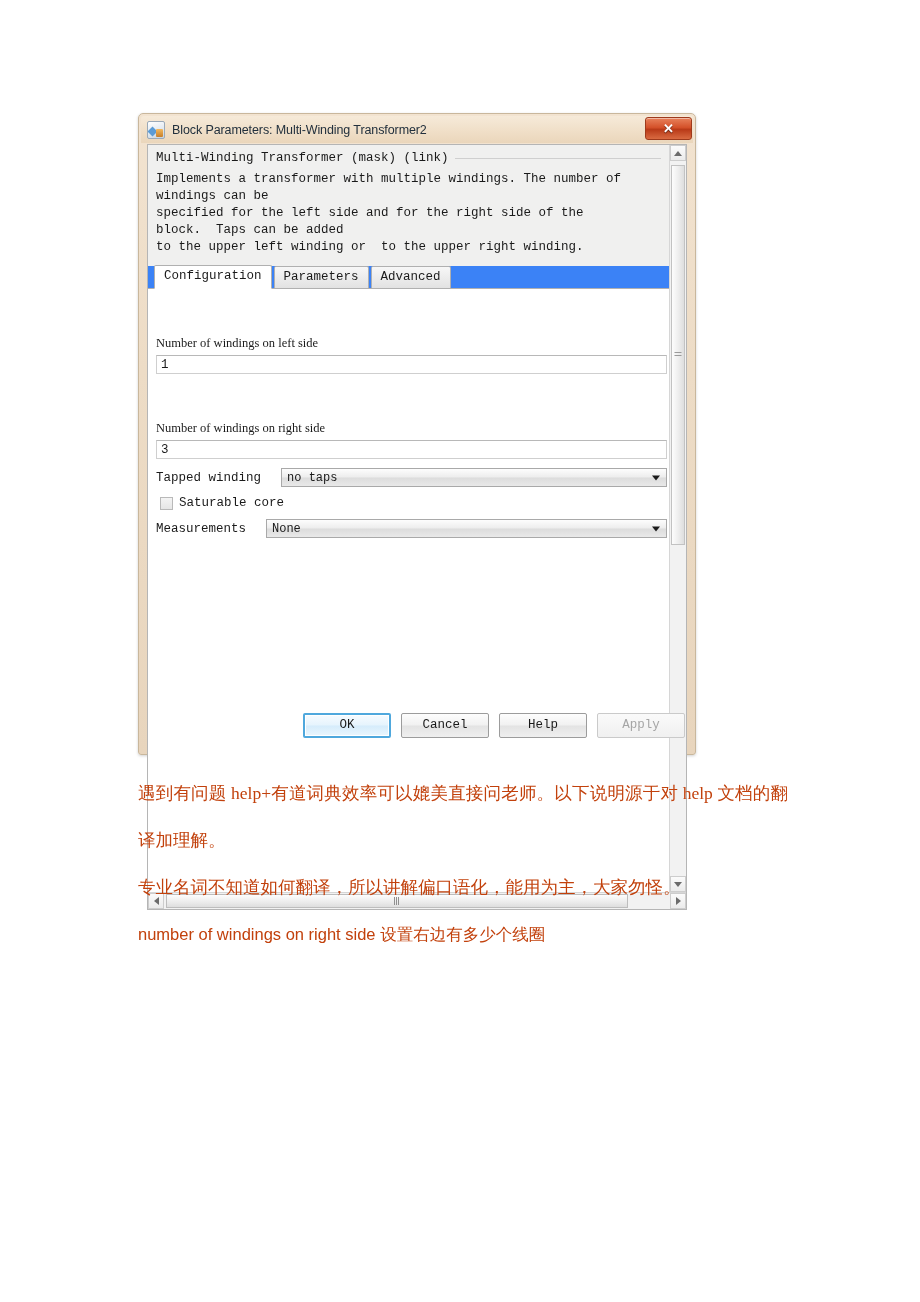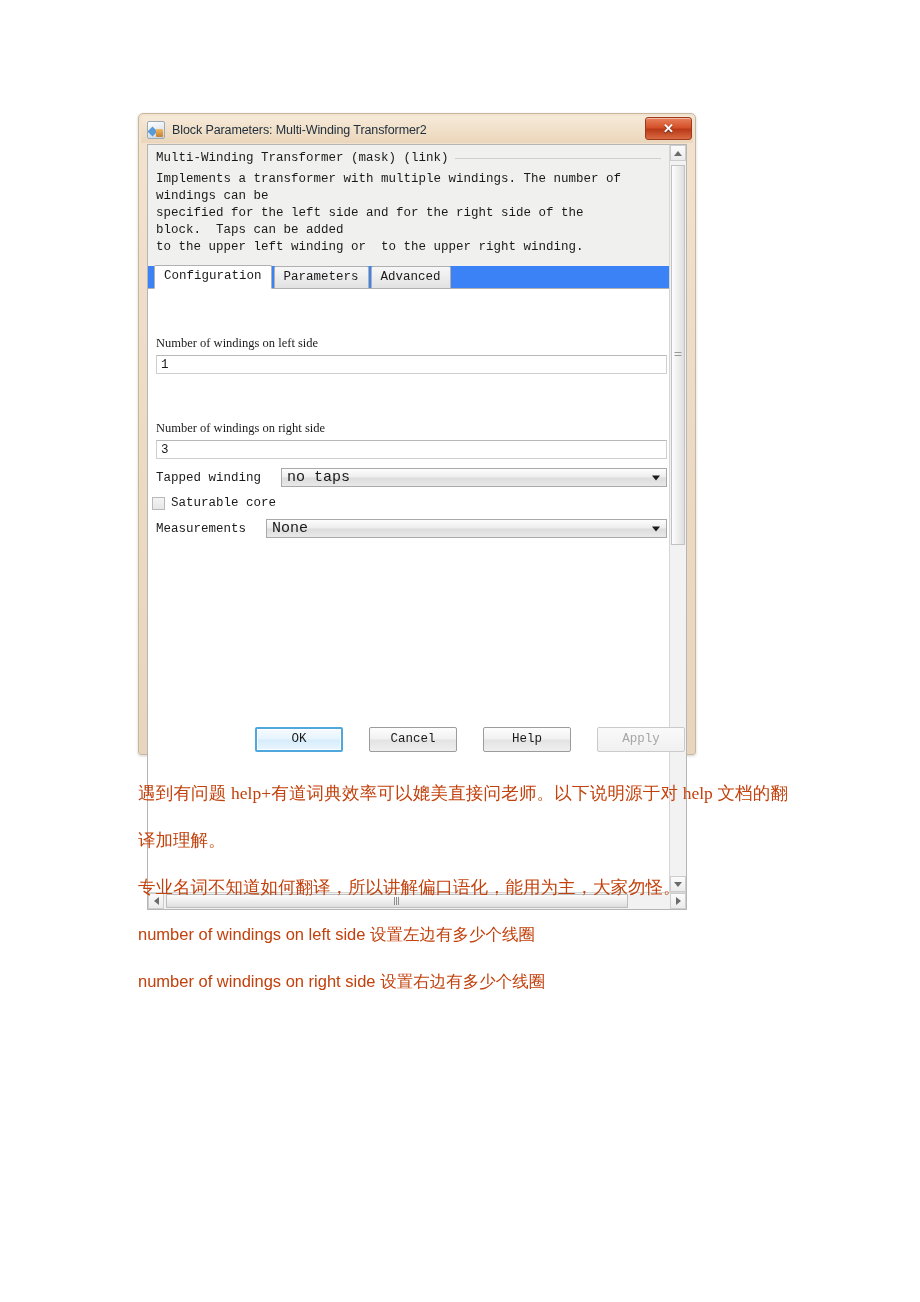--- a/index.html
+++ b/index.html
@@ -235,39 +235,39 @@
     background: linear-gradient(180deg,#fdfdfd 0%,#ededed 48%,#dcdcdc 52%,#e9e9e9 100%);
     display: flex;
     align-items: center;
     box-sizing: border-box;
     margin-right: 2px;
     cursor: pointer;
     position: relative;
   }
   .combo-value {
     font-family: "Liberation Mono", monospace;
-    font-size: 15px;
+    font-size: 12px;
     color: #1a1a1a;
     padding-left: 5px;
   }
   .combo-arrow {
     position: absolute;
     right: 6px;
     top: 50%;
     transform: translateY(-50%);
     width: 0; height: 0;
     border-left: 4px solid transparent;
     border-right: 4px solid transparent;
     border-top: 5px solid #1a1a1a;
   }
 
   .checkbox-row {
     display: flex;
     align-items: flex-end;
-    padding-left: 4px;
+    padding-left: 12px;
     margin-top: 9px;
   }
   .checkbox-box {
     width: 13px; height: 13px;
     border: 1px solid #b9b9b9;
     background: linear-gradient(180deg,#f4f4f4,#e6e6e6);
     box-sizing: border-box;
     cursor: pointer;
     flex: 0 0 13px;
   }
@@ -364,26 +364,26 @@
     background:
       linear-gradient(90deg, transparent 0 1px, #8f8f8f 1px 2px, transparent 2px 3px,
                       #8f8f8f 3px 4px, transparent 4px 5px, #8f8f8f 5px 6px, transparent 6px 7px);
   }
 
   
   #button-bar {
     position: absolute;
     left: 8px;
     right: 8px;
-    bottom: 0;
+    bottom: 14px;
     height: 30px;
     display: flex;
     justify-content: flex-end;
     align-items: center;
-    gap: 26px;
+    gap: 10px;
     padding-right: 2px;
   }
   .dlg-button {
     width: 88px;
     height: 25px;
     border: 1px solid #9c9c9c;
     background: linear-gradient(180deg,#fdfdfd 0%,#f1f1f1 48%,#e3e3e3 52%,#efefef 100%);
     border-radius: 2px;
     font-family: "Liberation Mono", monospace;
     font-size: 12.5px;
@@ -534,15 +534,14 @@
     <div class="dlg-button disabled">
       <span>Apply</span>
     </div>
   </div>
 
 </div>
 
 <div id="doc-text">
   <p class="doc-para">遇到有问题 help+有道词典效率可以媲美直接问老师。以下说明源于对 help 文档的翻译加理解。</p>
   <p class="doc-para">专业名词不知道如何翻译，所以讲解偏口语化，能用为主，大家勿怪。</p>
-  <p class="doc-para sans">number of windings on left side 设置左边有多少个线圈</p>
   <p class="doc-para sans">number of windings on right side  设置右边有多少个线圈</p>
 </div>
 
 </body></html>

